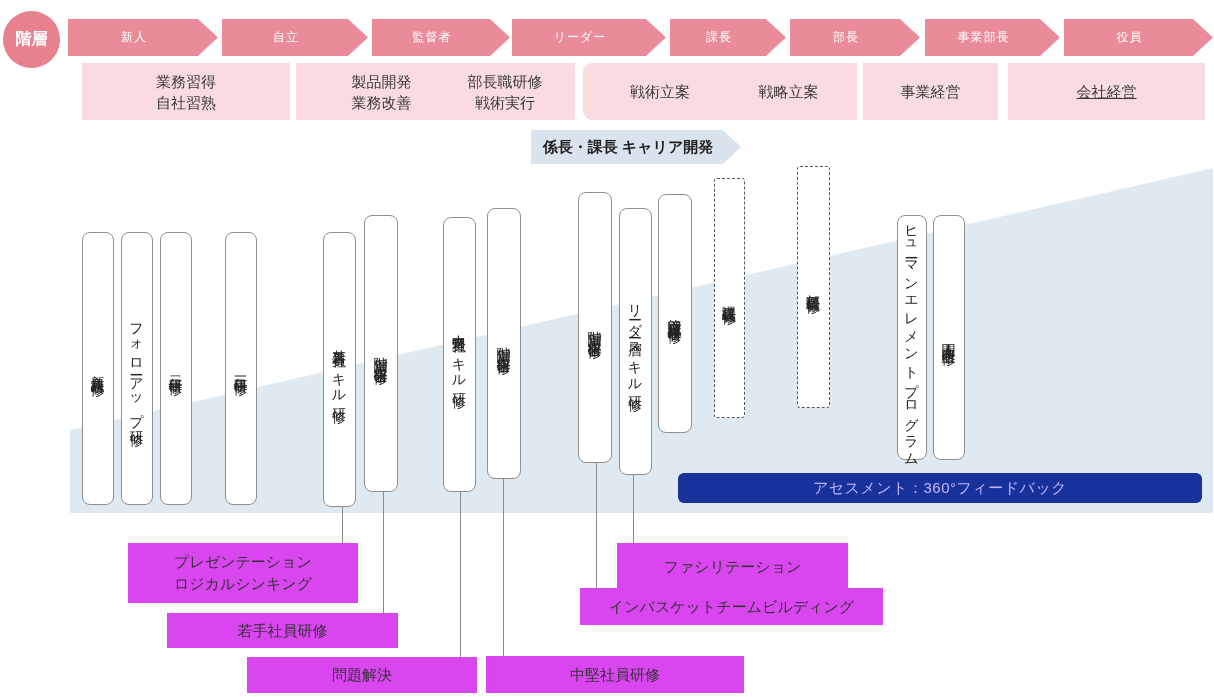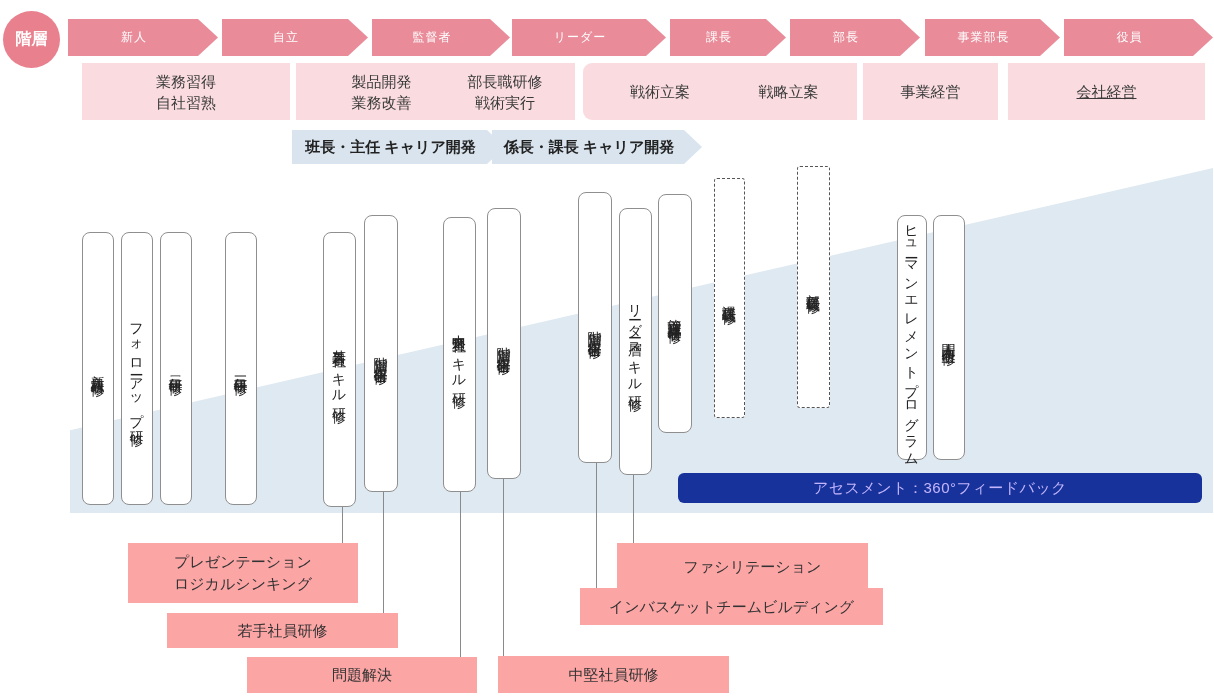--- a/index.html
+++ b/index.html
@@ -47,21 +47,21 @@
     position:absolute;background:#fff;border:1.5px solid #8f8f8f;border-radius:8px;
     display:flex;align-items:center;justify-content:center;box-sizing:border-box;
   }
   .vbox.dashed{border:1.5px dashed #555;border-radius:3px;}
   .vbox span{
     writing-mode:vertical-rl;text-orientation:mixed;
     font-size:14px;letter-spacing:1.5px;color:#222;white-space:nowrap;
   }
   .conn{position:absolute;width:1px;background:#8a8a8a;}
   .wbox{
-    position:absolute;background:#fca5a5;color:#333;
+    position:absolute;background:#d946ef;color:#333;
     font-size:15px;line-height:1.45;text-align:center;white-space:pre-line;
     display:flex;align-items:center;justify-content:center;
   }
   .abar{
     position:absolute;left:678px;top:473px;width:524px;height:30px;
     background:#17339b;border-radius:6px;color:#c4b5fd;font-size:15px;
     display:flex;align-items:center;justify-content:center;letter-spacing:0.5px;
   }
 </style>
 </head>
@@ -88,22 +88,21 @@
     <div class="comp" style="left: 82px; width: 208px;">業務習得
 自社習熟</div>
     <div class="comp" style="left: 296px; width: 131px; padding-left: 20px;">製品開発
 業務改善</div>
     <div class="comp" style="left: 435px; width: 140px;">部長職研修
 戦術実行</div>
     <div class="comp" style="left: 583px; width: 154px; border-radius: 9px;">戦術立案</div>
     <div class="comp" style="left: 720px; width: 137px;">戦略立案</div>
     <div class="comp" style="left: 863px; width: 135px;">事業経営</div>
     <div class="comp" style="left: 1008px; width: 197px; text-decoration: underline;">会社経営</div>
-    <div class="career" style="left: 292px; width: 213px;">班長・主任 キャリア開発</div>
-    <div class="career" style="left: 492px; width: 210px; text-align: right;">係長・課長 キャリア開発</div>
+    <div class="career" style="left: 531px; width: 210px; text-align: right;">係長・課長 キャリア開発</div>
     <div class="vbox" style="left: 82px; top: 232px; width: 32px; height: 273px;">
       <span>新入社員研修</span>
     </div>
     <div class="vbox" style="left: 121px; top: 232px; width: 32px; height: 273px;">
       <span>フォローアップ研修</span>
     </div>
     <div class="vbox" style="left: 160px; top: 232px; width: 32px; height: 273px;">
       <span>二年目研修</span>
     </div>
     <div class="vbox" style="left: 225px; top: 232px; width: 32px; height: 273px;">
@@ -139,16 +138,16 @@
     <div class="vbox" style="left: 897px; top: 215px; width: 30px; height: 245px;">
       <span>ヒューマンエレメントプログラム</span>
     </div>
     <div class="vbox" style="left: 933px; top: 215px; width: 32px; height: 245px;">
       <span>人間力向上研修</span>
     </div>
     <div class="wbox" style="left: 128px; top: 543px; width: 230px; height: 60px;">プレゼンテーション
 ロジカルシンキング</div>
     <div class="wbox" style="left: 167px; top: 613px; width: 231px; height: 35px;">若手社員研修</div>
     <div class="wbox" style="left: 247px; top: 657px; width: 230px; height: 36px;">問題解決</div>
-    <div class="wbox" style="left: 486px; top: 656px; width: 231px; height: 37px; margin-left: 12px;">中堅社員研修</div>
-    <div class="wbox" style="left: 617px; top: 543px; width: 231px; height: 48px; padding-left: 20px;">ファシリテーション</div>
+    <div class="wbox" style="left: 486px; top: 656px; width: 258px; height: 37px;">中堅社員研修</div>
+    <div class="wbox" style="left: 617px; top: 543px; width: 231px; height: 48px;">ファシリテーション</div>
     <div class="wbox" style="left: 580px; top: 588px; width: 303px; height: 37px;">インバスケットチームビルディング</div>
   </div>
 
 </body></html>

